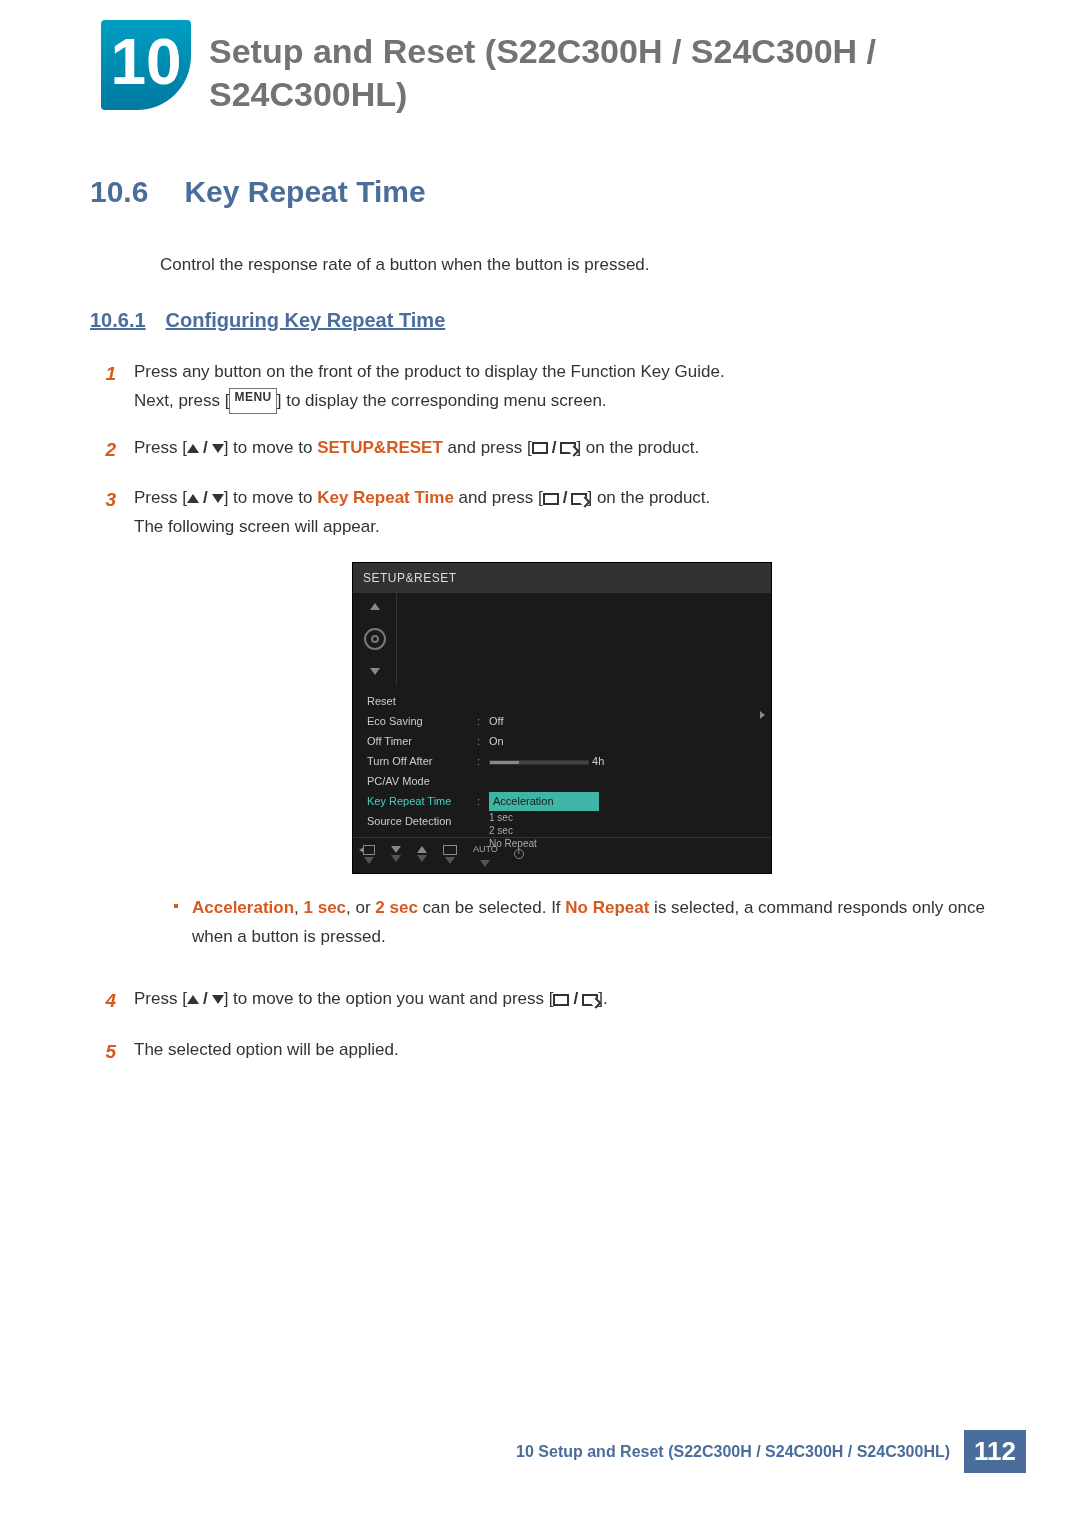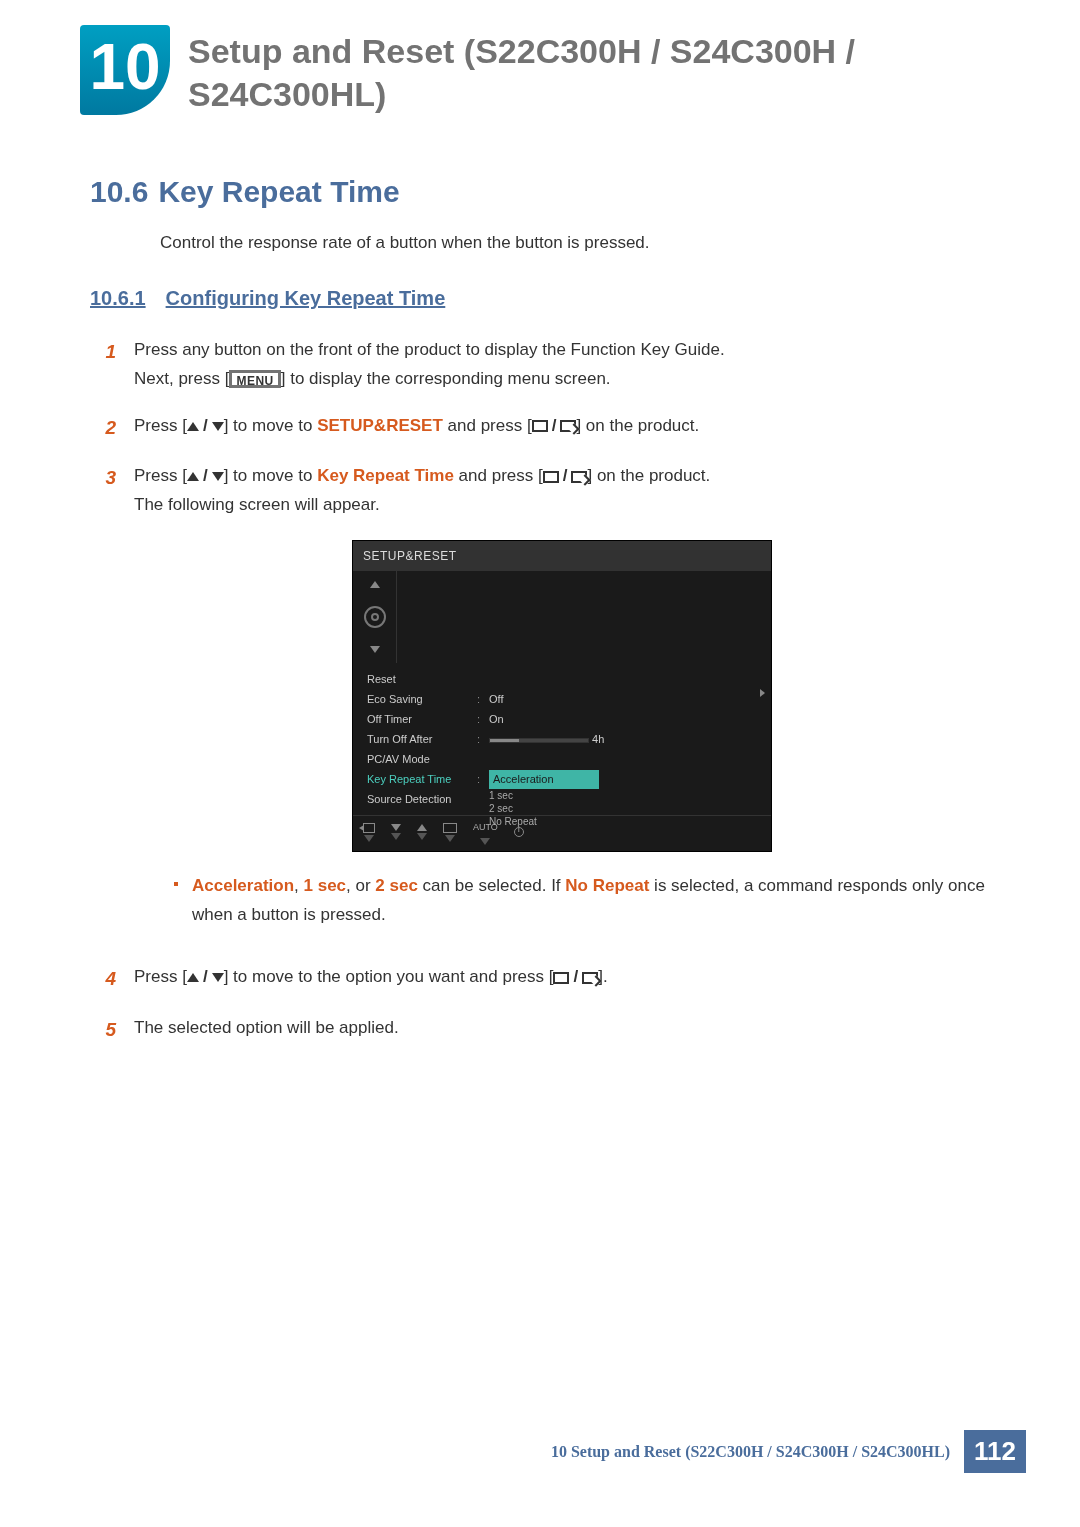--- a/index.html
+++ b/index.html
@@ -6,22 +6,22 @@
   body {
     font-family: Arial, Helvetica, sans-serif;
     background: #fff;
     width: 1080px;
     height: 1527px;
     position: relative;
     color: #333;
   }
   .page-header {
     display: flex;
-    align-items: flex-end;
-    padding: 20px 60px 20px 80px;
+    align-items: flex-start;
+    padding: 20px 60px 20px 101px;
   }
   .chapter-badge {
     width: 90px;
     height: 90px;
     background: linear-gradient(180deg, #009fc2 0%, #0079a0 100%);
     color: #fff;
     font-size: 64px;
     font-weight: bold;
     display: flex;
     align-items: center;
@@ -38,23 +38,23 @@
     padding-top: 10px;
     max-width: 760px;
   }
   .content {
     padding: 40px 90px 0 90px;
   }
   .section-heading {
     color: #4a6d9c;
     font-size: 30px;
     font-weight: bold;
-    margin-bottom: 24px;
-    display: flex;
-    gap: 10px;
+    margin-bottom: 46px;
+    display: flex;
+    gap: 36px;
   }
   .section-desc {
     font-size: 17px;
     color: #333;
     margin: 0 0 34px 70px;
   }
   .subsection-heading {
     color: #4a6d9c;
     font-size: 20px;
     font-weight: bold;
@@ -78,28 +78,28 @@
     color: #d65a1e;
     font-style: italic;
     font-weight: bold;
     font-size: 19px;
     min-width: 16px;
     text-align: right;
   }
   .orange { color: #d65a1e; font-weight: bold; }
   .menu-button {
     display: inline-block;
-    border: 3px solid #737373;
+    border: 1px solid #737373;
     padding: 0 4px;
     font-size: 12px;
     font-weight: bold;
     letter-spacing: 0.5px;
     vertical-align: middle;
     line-height: 16px;
-    height: 18px;
+    height: 26px;
   }
   .icon-group {
     display: inline-flex;
     align-items: center;
     gap: 2px;
     vertical-align: middle;
   }
   .tri-up, .tri-down {
     width: 0; height: 0;
     border-left: 6px solid transparent;
@@ -245,21 +245,20 @@
     bottom: 54px;
     right: 54px;
     display: flex;
     align-items: center;
     gap: 14px;
   }
   .footer-text {
     color: #4a6d9c;
     font-size: 16px;
     font-weight: bold;
-    font-family: Liberation Serif, serif;
   }
   .page-num-box {
     background: #4a6d9c;
     color: #fff;
     font-size: 26px;
     font-weight: bold;
     padding: 6px 10px;
   }
 </style>
 </head>

